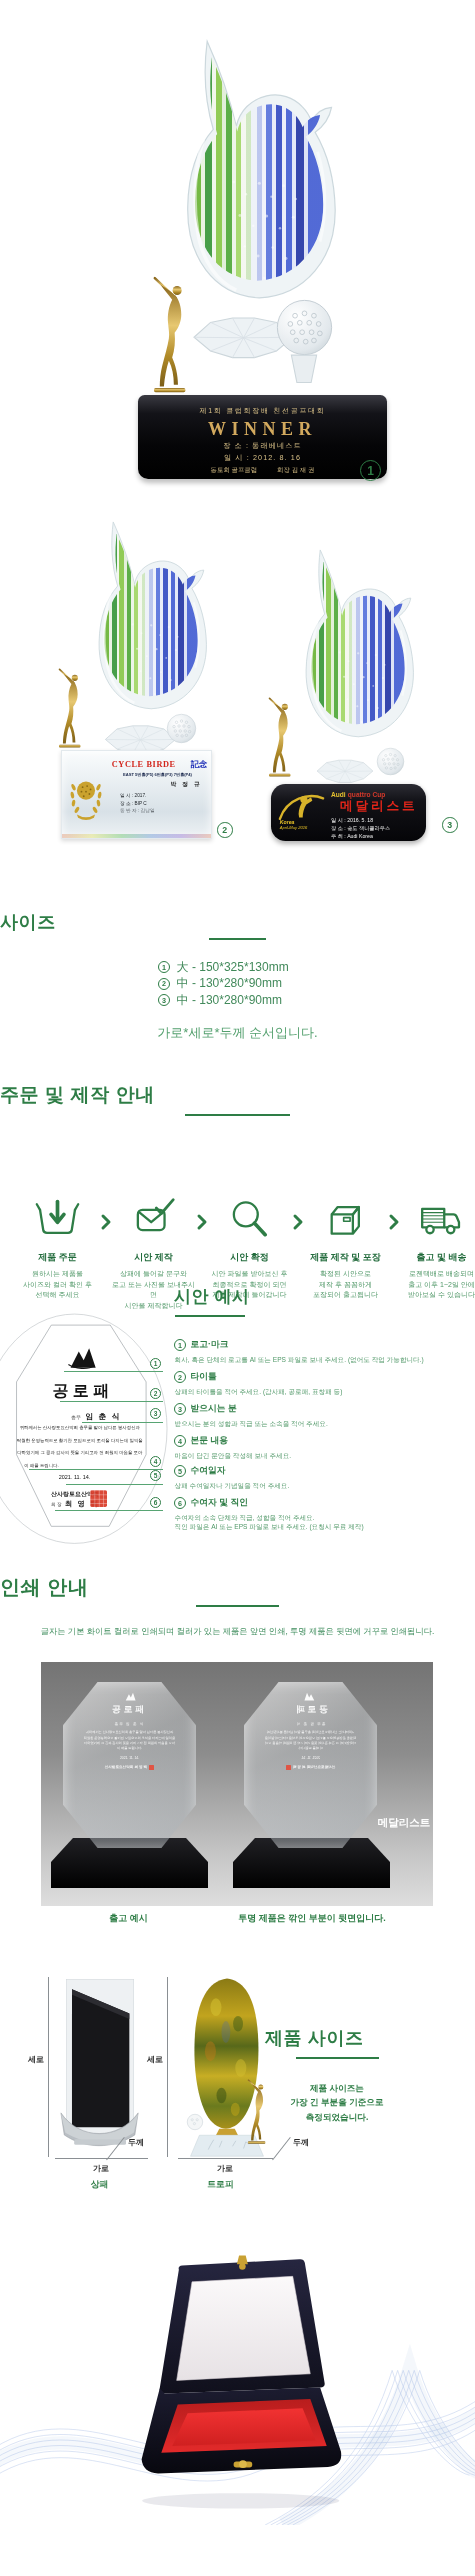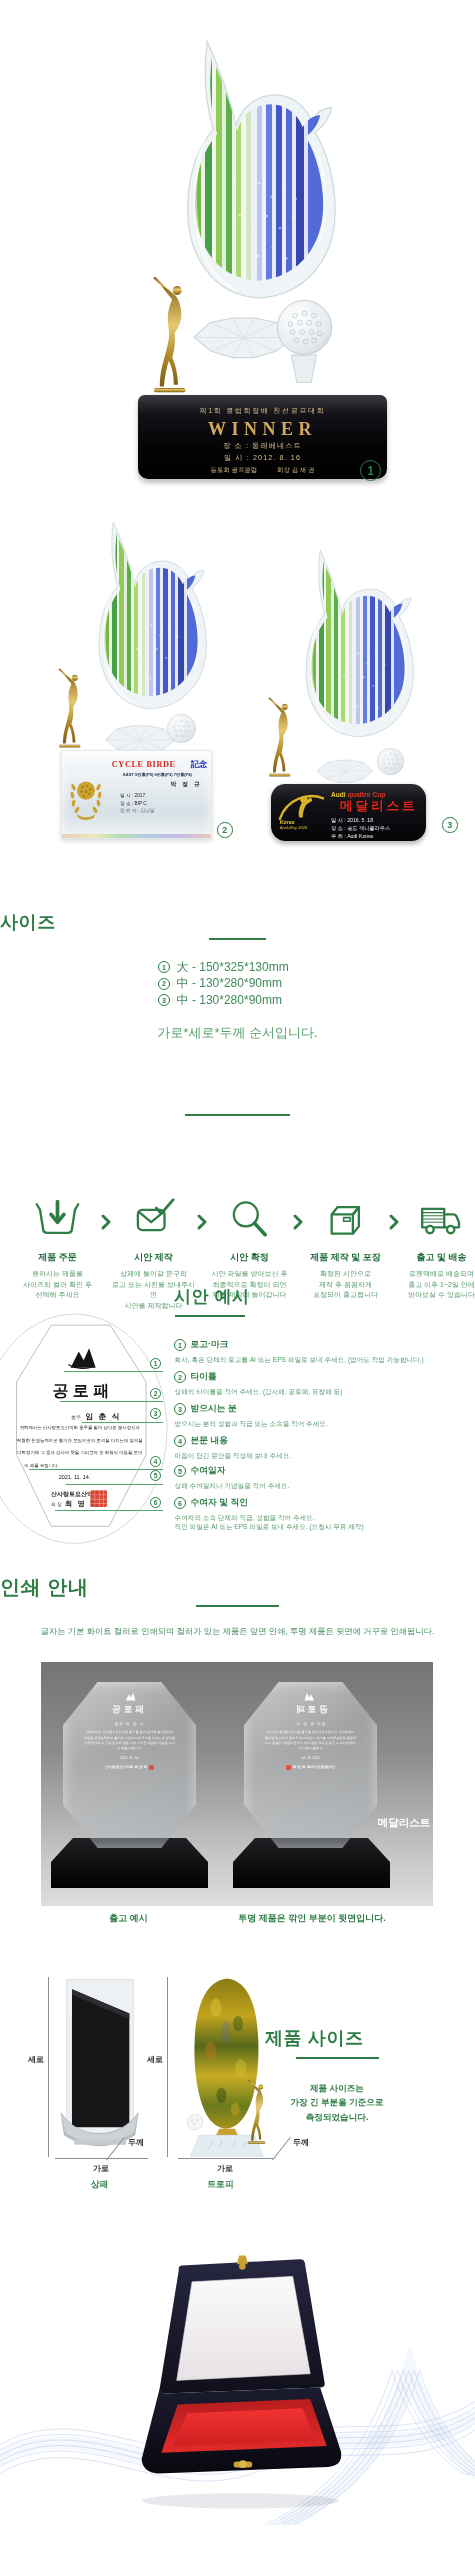--- a/index.html
+++ b/index.html
@@ -416,20 +416,21 @@
       <span class="cnum cnum-inline">2</span>
       <span>中 - 130*280*90mm</span>
     </div>
     <div class="sizeItem">
       <span class="cnum cnum-inline">3</span>
       <span>中 - 130*280*90mm</span>
     </div>
   </div>
   <div class="size-note">가로*세로*두께 순서입니다.</div>
 
+  <div class="sec-title" style="left:0;top:1082px;width:475px;font-size:19px">주문 및 제작 안내</div>
   <div class="underbar" style="left:185px;top:1114px;width:105px"></div>
 
   <div class="stepsRow">
     <div class="step">
       <svg class="stepIcon" viewBox="0 0 100 100">
         <g fill="none" stroke="#2e7d46" stroke-width="5" stroke-linecap="round" stroke-linejoin="round">
           <path d="M12,30 L5,18"></path>
             <path d="M88,30 L95,18"></path>
           <path d="M12,30 L19,74 Q20,80 27,80 L73,80 Q80,80 81,74 L88,30"></path>
           <path d="M50,12 L50,50" stroke-width="8"></path>

